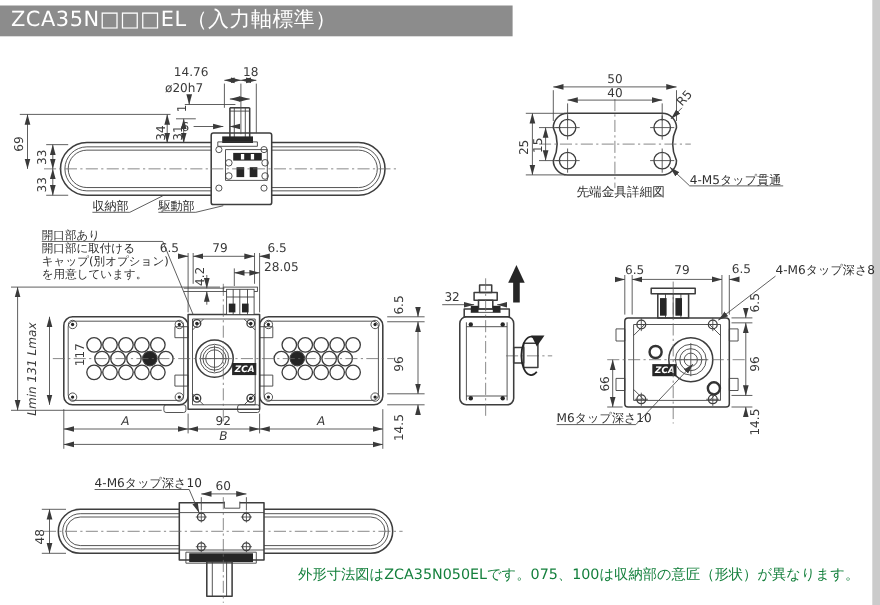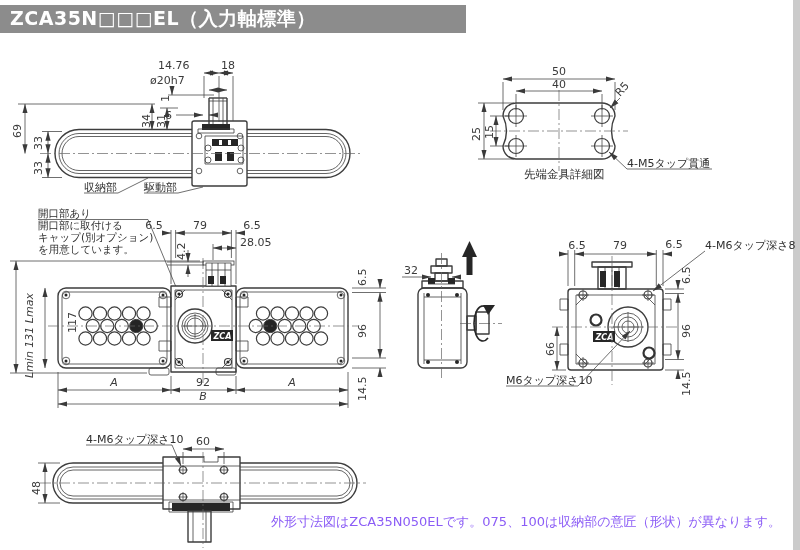--- a/index.html
+++ b/index.html
@@ -1,22 +1,22 @@
 <!DOCTYPE html>
 <html><head>
 <meta charset="utf-8">
 <style>
   html,body{margin:0;padding:0}
   body{width:800px;height:550px;position:relative;background:#fff;overflow:hidden;
        font-family:"DejaVu Sans","Liberation Sans",sans-serif}
   .titlebar{position:absolute;left:0;top:5px;width:466px;height:28px;background:#8c8c8c;
-            color:#fff;display:flex;align-items:center;padding-left:10px;box-sizing:border-box;
-            font-size:19px;font-weight:bold;letter-spacing:.5px;white-space:nowrap}
+            color:#fff;display:flex;align-items:flex-start;padding-left:10px;box-sizing:border-box;
+            font-size:19px;font-weight:normal;letter-spacing:.5px;white-space:nowrap}
   .edge{position:absolute;right:0;top:0;width:7px;height:550px;background:#cbcbcb}
-  .footer{position:absolute;left:271px;top:513px;font-size:13px;color:#8b5cf6;white-space:nowrap}
+  .footer{position:absolute;left:271px;top:513px;font-size:13px;color:#15803d;white-space:nowrap}
   svg{position:absolute;left:0;top:0}
   .ln{fill:none;stroke:#3d3d3d;stroke-width:1.4;stroke-linejoin:round}
   .l2{fill:none;stroke:#3d3d3d;stroke-width:.8;stroke-linejoin:round}
   .hl{fill:none;stroke:#3d3d3d;stroke-width:1.2}
   .wf{fill:#fff;stroke:#3d3d3d;stroke-width:1.4;stroke-linejoin:round}
   .w2{fill:#fff;stroke:#3d3d3d;stroke-width:.8}
   .dim{fill:none;stroke:#4a4a4a;stroke-width:.8}
   .cl{fill:none;stroke:#666;stroke-width:.7;stroke-dasharray:11 3 2 3}
   .dk{fill:#262626;stroke:none}
   text{fill:#2e2e2e}

